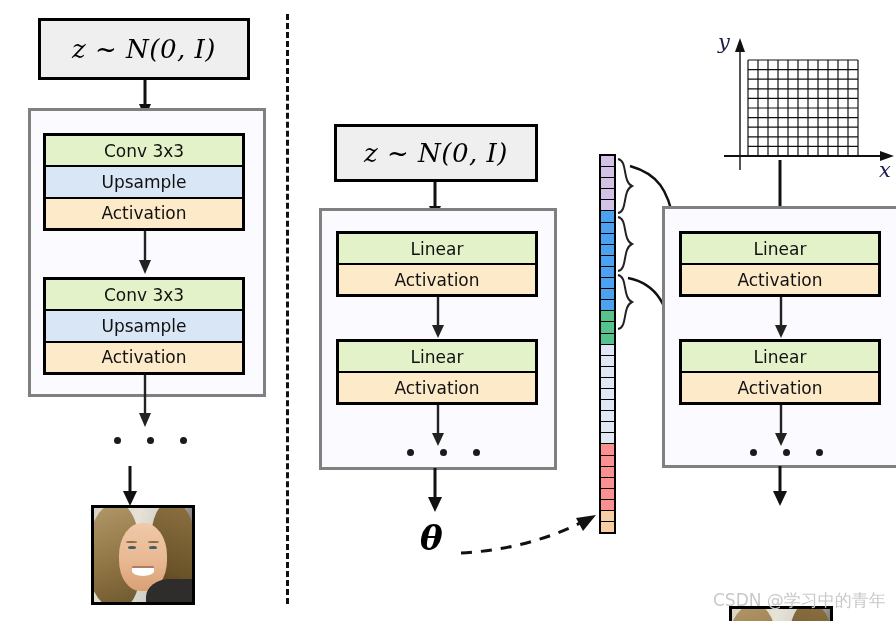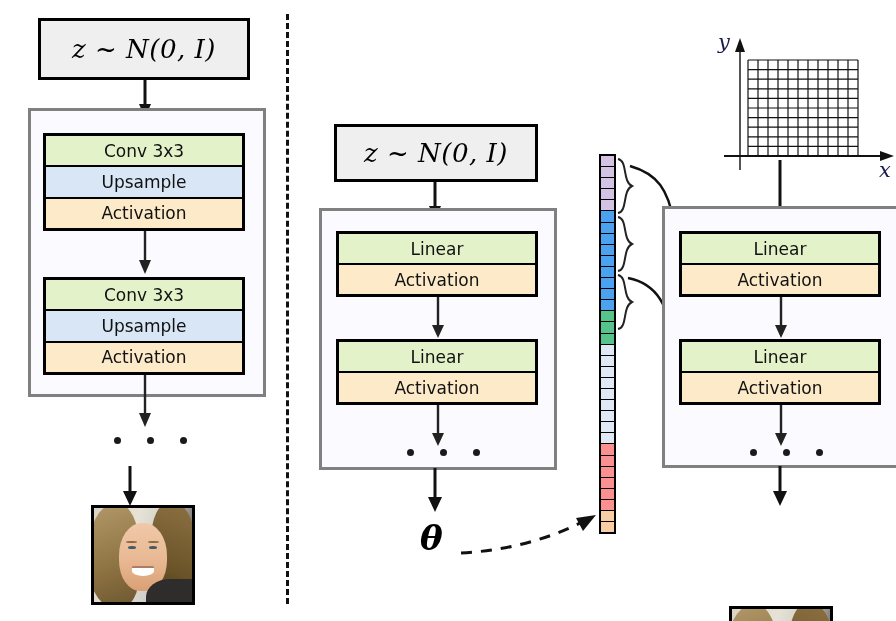--- a/index.html
+++ b/index.html
@@ -370,14 +370,15 @@
     <polygon points="16,40 9,25 23,25" fill="#111"></polygon>
   </svg>
 
   <div class="photo abs" style="left:713px;top:506px;width:104px;height:100px;">
     <div class="bg"></div>
       <div class="hairL"></div>
       <div class="hairR"></div>
 
   </div>
 
+  <div id="watermark" class="abs" style="left:697px;top:589px;">CSDN @学习中的青年</div>
 
 </div>
 
 </body></html>

